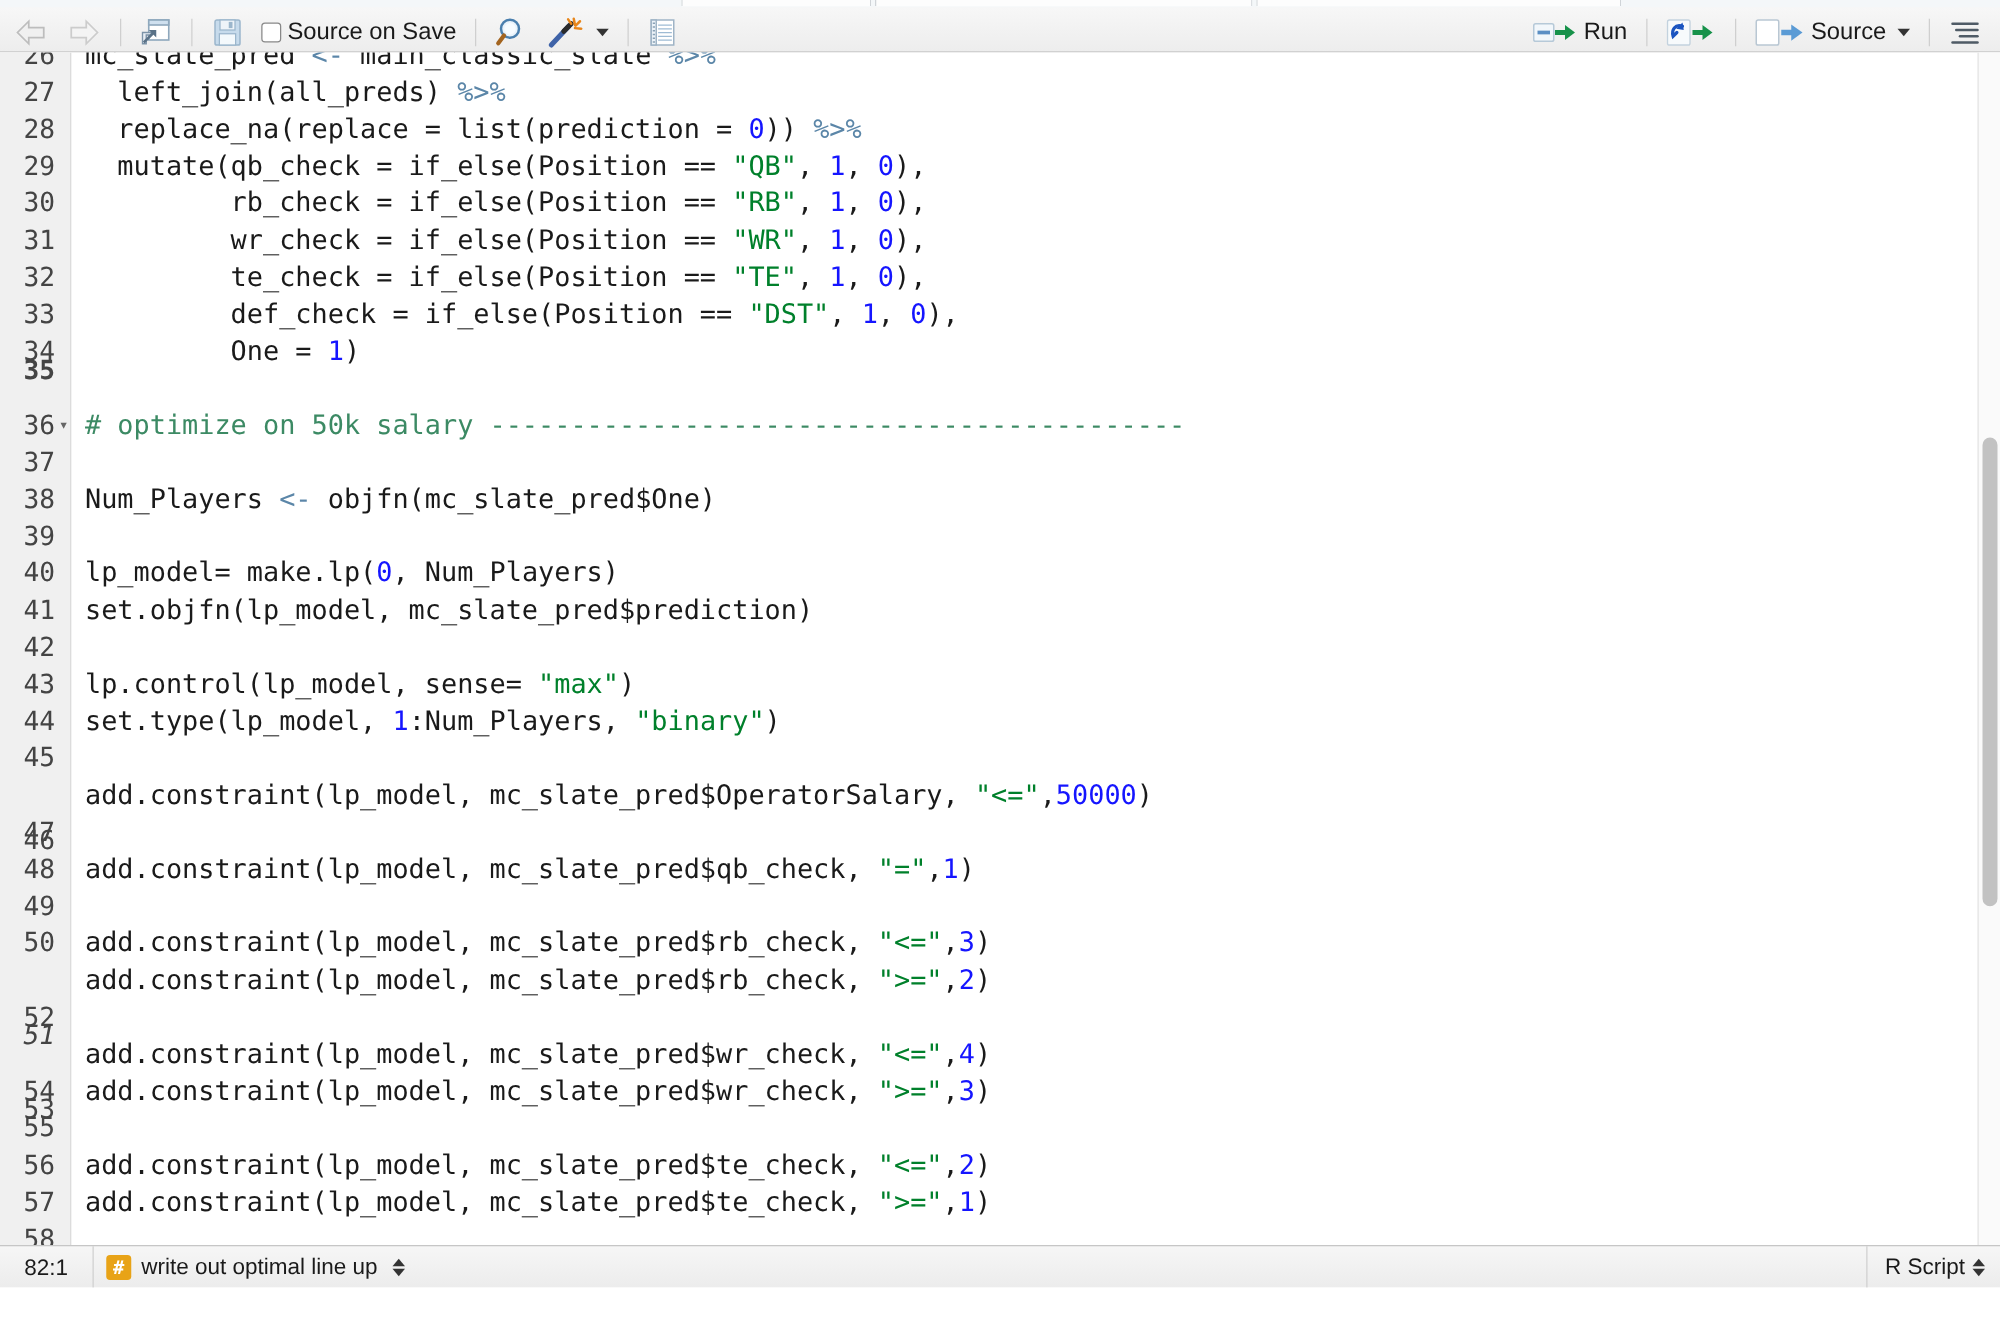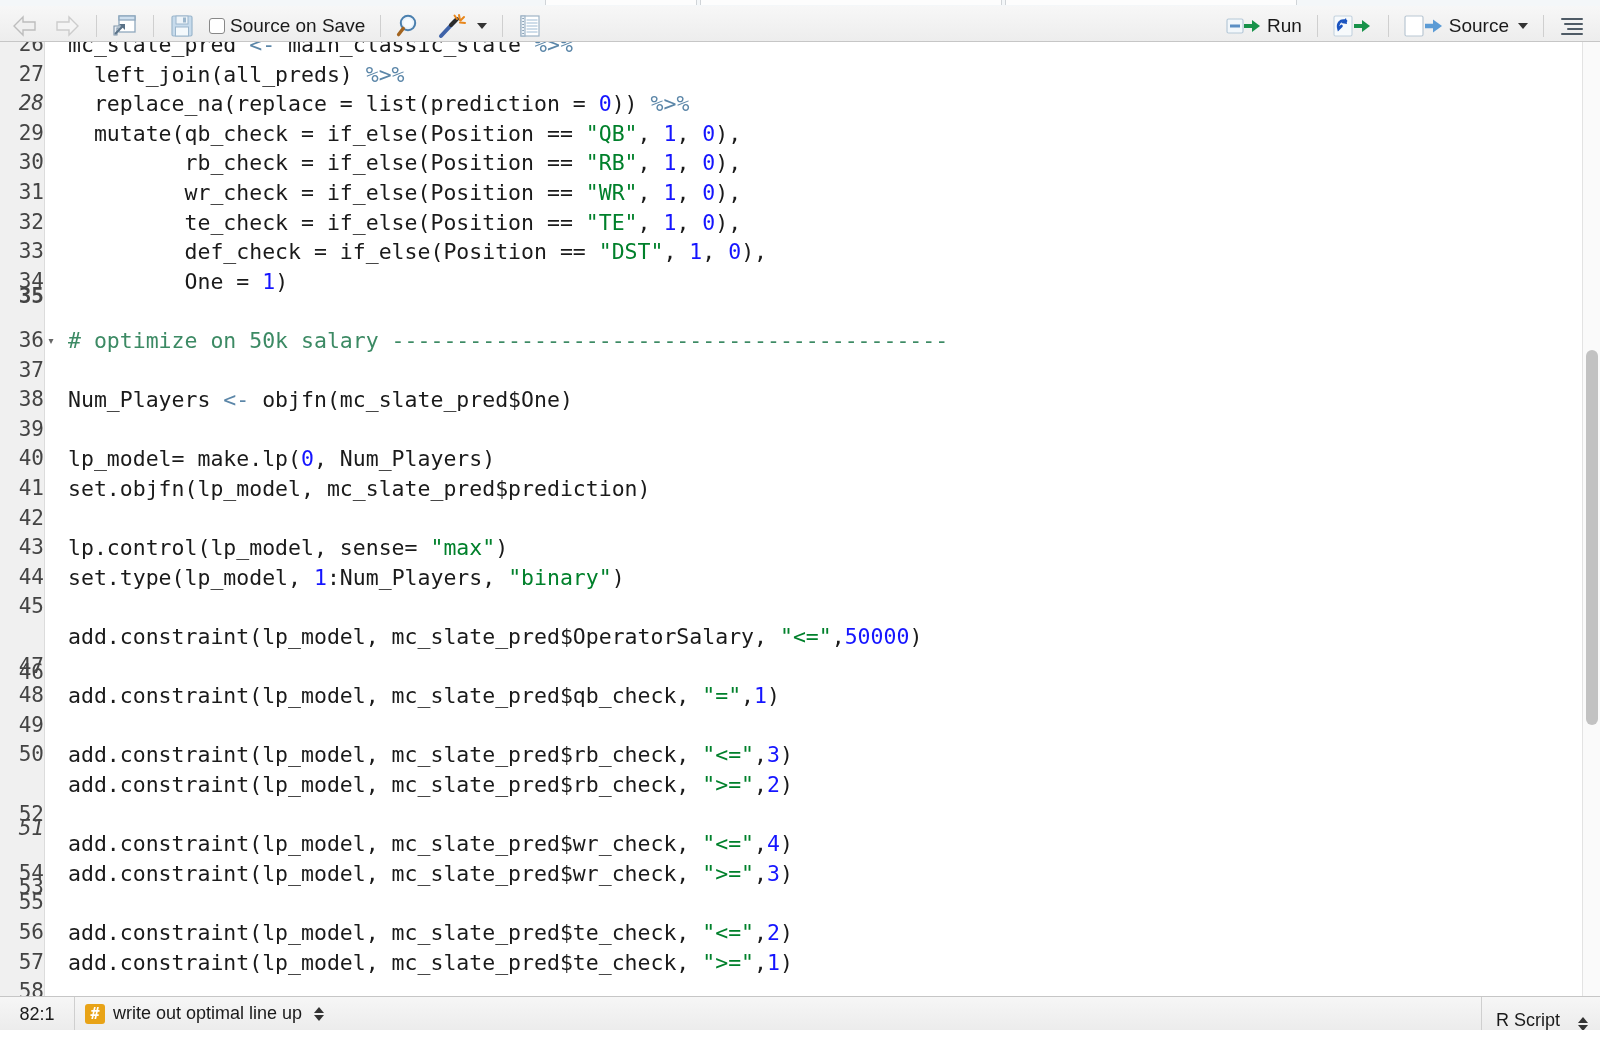--- a/index.html
+++ b/index.html
@@ -89,21 +89,21 @@
     position: absolute;
     left: 0; top: 42px;
     width: 1600px;
     height: 954px;
     background: #ffffff;
     overflow: hidden;
   }
   #gutter {
     position: absolute;
     left: 0; top: 0;
-    width: 45px; height: 954px;
+    width: 57px; height: 954px;
     background: #f0f0f0;
     border-right: 1px solid #dcdcdc;
     box-sizing: border-box;
   }
   #foldcol {
     position: absolute;
     left: 44px; top: 0;
     width: 14px; height: 954px;
   }
   #codepane {
@@ -216,22 +216,22 @@
     width: 0; height: 0;
     border-left: 5px solid transparent;
     border-right: 5px solid transparent;
     display: block;
   }
   .updown i.up { border-bottom: 6px solid #333; }
   .updown i.dn { border-top: 6px solid #333; }
   #typebox {
     margin-left: auto;
     display: flex;
-    align-items: flex-end;
-    gap: 14px;
+    align-items: center;
+    gap: 2px;
     padding: 0 12px 0 14px;
     height: 34px;
     border-left: 1px solid #cfcfcf;
   }
   #bottomfill {
     position: absolute;
     left: 0; top: 1030px;
     width: 1600px; height: 30px;
     background: #ffffff;
   }
@@ -384,21 +384,21 @@
         </g>
       </svg>
     </div>
   </div>
 </div>
 
 <div id="editor">
   <div id="gutter">
       <div class="lnum" style="top: -12px;">26</div>
       <div class="lnum" style="top: 17.6px;">27</div>
-      <div class="lnum" style="top: 47.2px; font-style: italic;">28</div>
+      <div class="lnum" style="top: 47.2px;">28</div>
       <div class="lnum" style="top: 76.8px;">29</div>
       <div class="lnum" style="top: 106.4px;">30</div>
       <div class="lnum" style="top: 136px;">31</div>
       <div class="lnum" style="top: 165.6px;">32</div>
       <div class="lnum" style="top: 195.2px;">33</div>
       <div class="lnum" style="top: 224.8px;">34</div>
       <div class="lnum" style="top: 240px; font-weight: bold;">35</div>
       <div class="lnum" style="top: 284px;">36</div>
       <div class="lnum" style="top: 313.6px;">37</div>
       <div class="lnum" style="top: 343.2px;">38</div>

